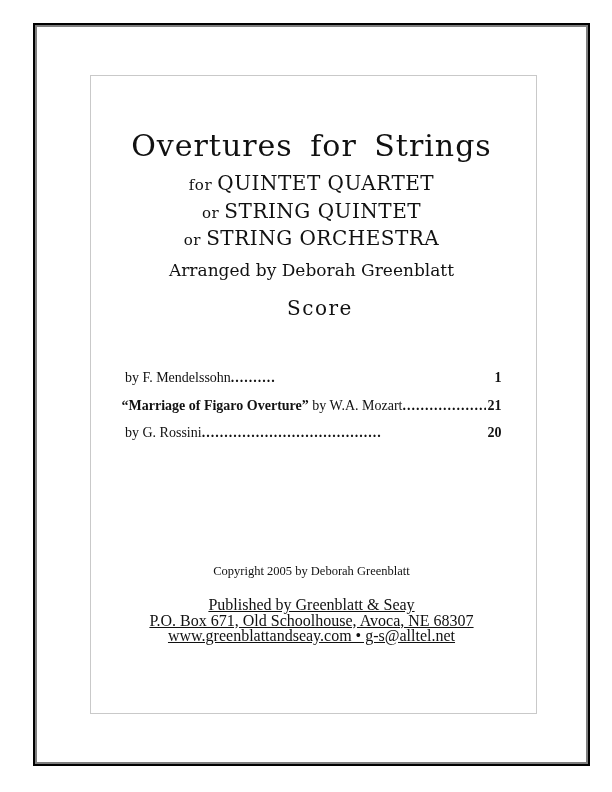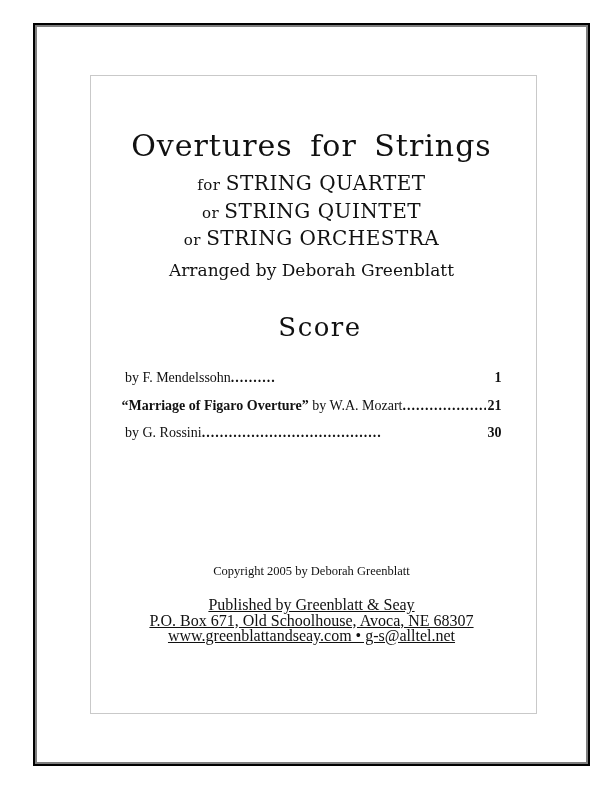--- a/index.html
+++ b/index.html
@@ -70,22 +70,22 @@
   .sub1 { top: 173px; }
   .sub2 { top: 201px; }
   .sub3 { top: 228px; }
 
   .arranged {
     top: 262px;
     font-size: 17px;
     line-height: 1;
   }
   .section-heading {
-    top: 314px;
-    font-size: 26px;
+    top: 298px;
+    font-size: 20px;
     letter-spacing: 1.5px;
     line-height: 1;
     padding-left: 17px;
   }
 
   .toc {
     top: 369px;
     width: 380px;
     left: 50%;
     right: auto;
@@ -132,21 +132,21 @@
   <div class="frame-outer">
     <div class="frame-gray"></div>
   </div>
 
   <div class="frame-inner"></div>
 
   <div class="content">
 
     <div class="abs title-main uncial">Overtures for Strings</div>
 
-    <div class="abs subtitle sub1 uncial"><span class="prefix">for </span><span>STRING QUARTET</span></div>
+    <div class="abs subtitle sub1 uncial"><span class="prefix">for </span><span>QUINTET QUARTET</span></div>
 
     <div class="abs subtitle sub2 uncial"><span class="prefix">or </span><span>STRING QUINTET</span></div>
 
     <div class="abs subtitle sub3 uncial"><span class="prefix">or </span><span>STRING ORCHESTRA</span></div>
 
     <div class="abs arranged uncial">Arranged by Deborah Greenblatt</div>
 
     <div class="abs section-heading uncial">Score</div>
 
     <div class="abs toc">
@@ -157,21 +157,21 @@
       </div>
       <div class="toc-row">
         <span class="toc-title">“Marriage of Figaro Overture”</span>
           <span class="toc-by"> by W.A. Mozart</span>
           <span class="toc-leader">............................</span>
           <span class="toc-page">21</span>
       </div>
       <div class="toc-row">
           <span class="toc-by"> by G. Rossini</span>
           <span class="toc-leader">........................................</span>
-          <span class="toc-page">30</span>
+          <span class="toc-page">20</span>
       </div>
     </div>
 
     <div class="abs copyright">Copyright 2005 by Deborah Greenblatt</div>
 
     <div class="abs publisher-block">
       <div>Published by Greenblatt &amp; Seay</div>
       <div>P.O. Box 671, Old Schoolhouse, Avoca, NE 68307</div>
       <div>www.greenblattandseay.com • g-s@alltel.net</div>
     </div>

